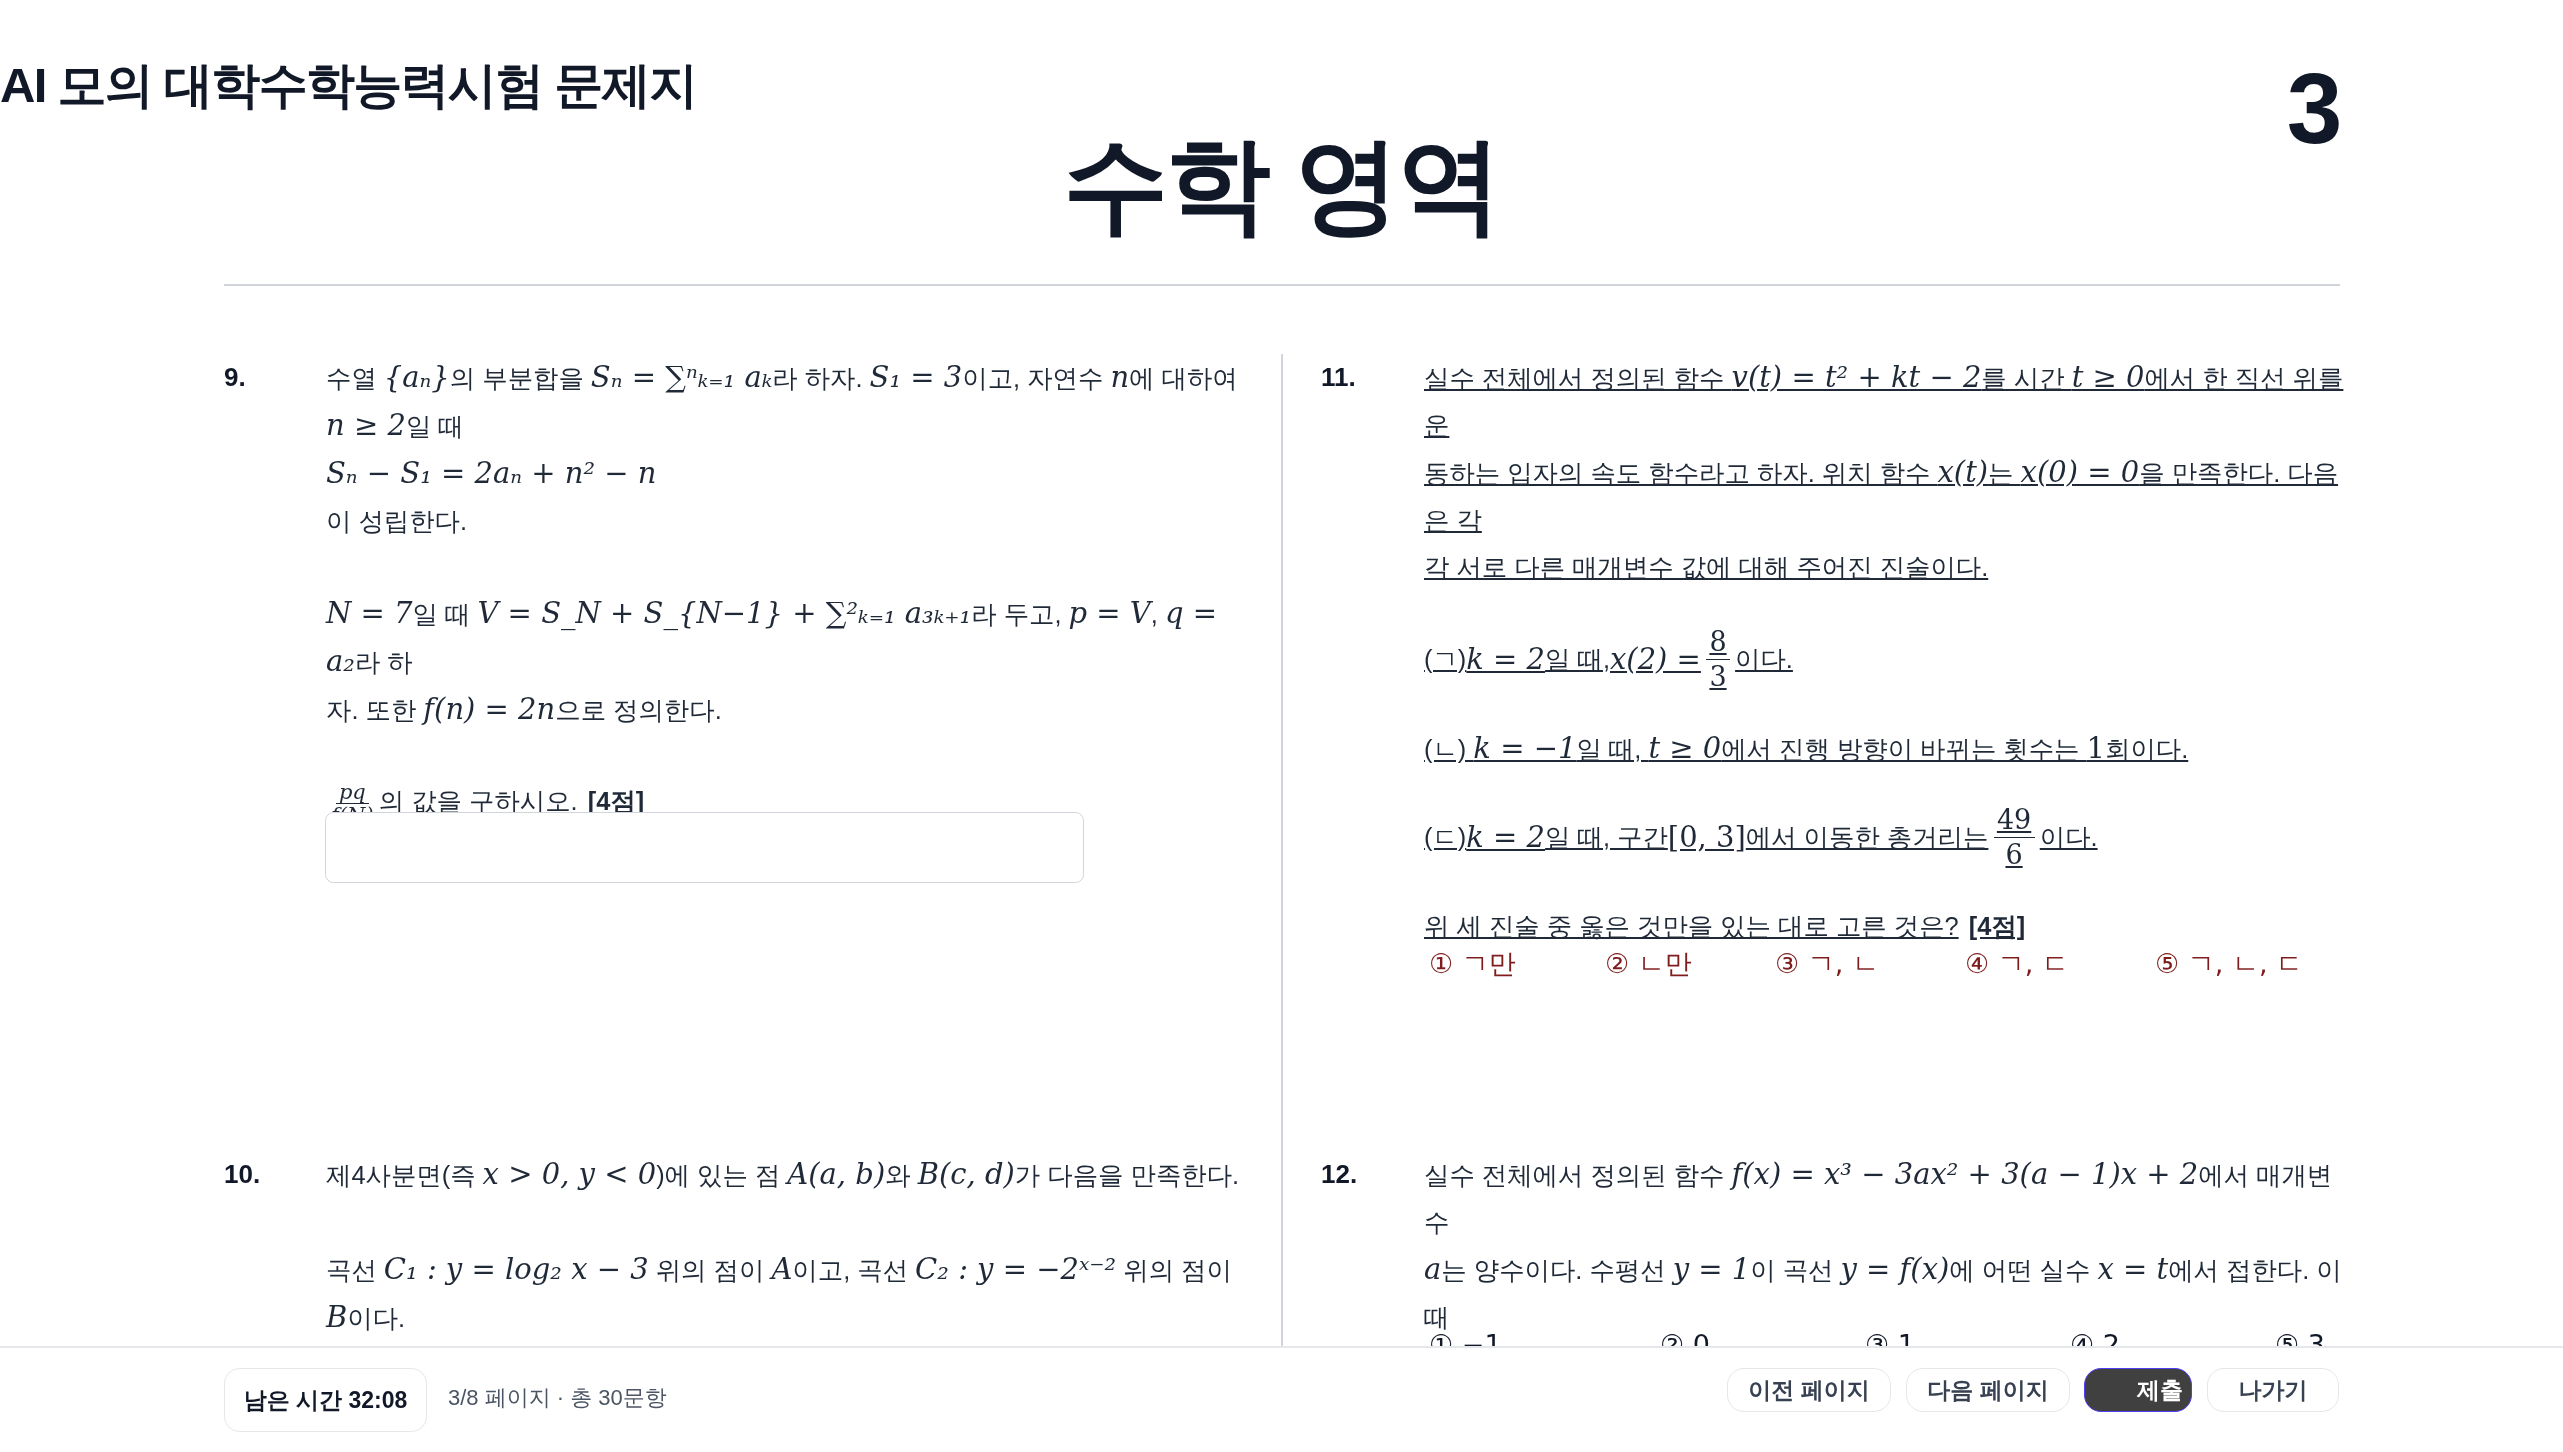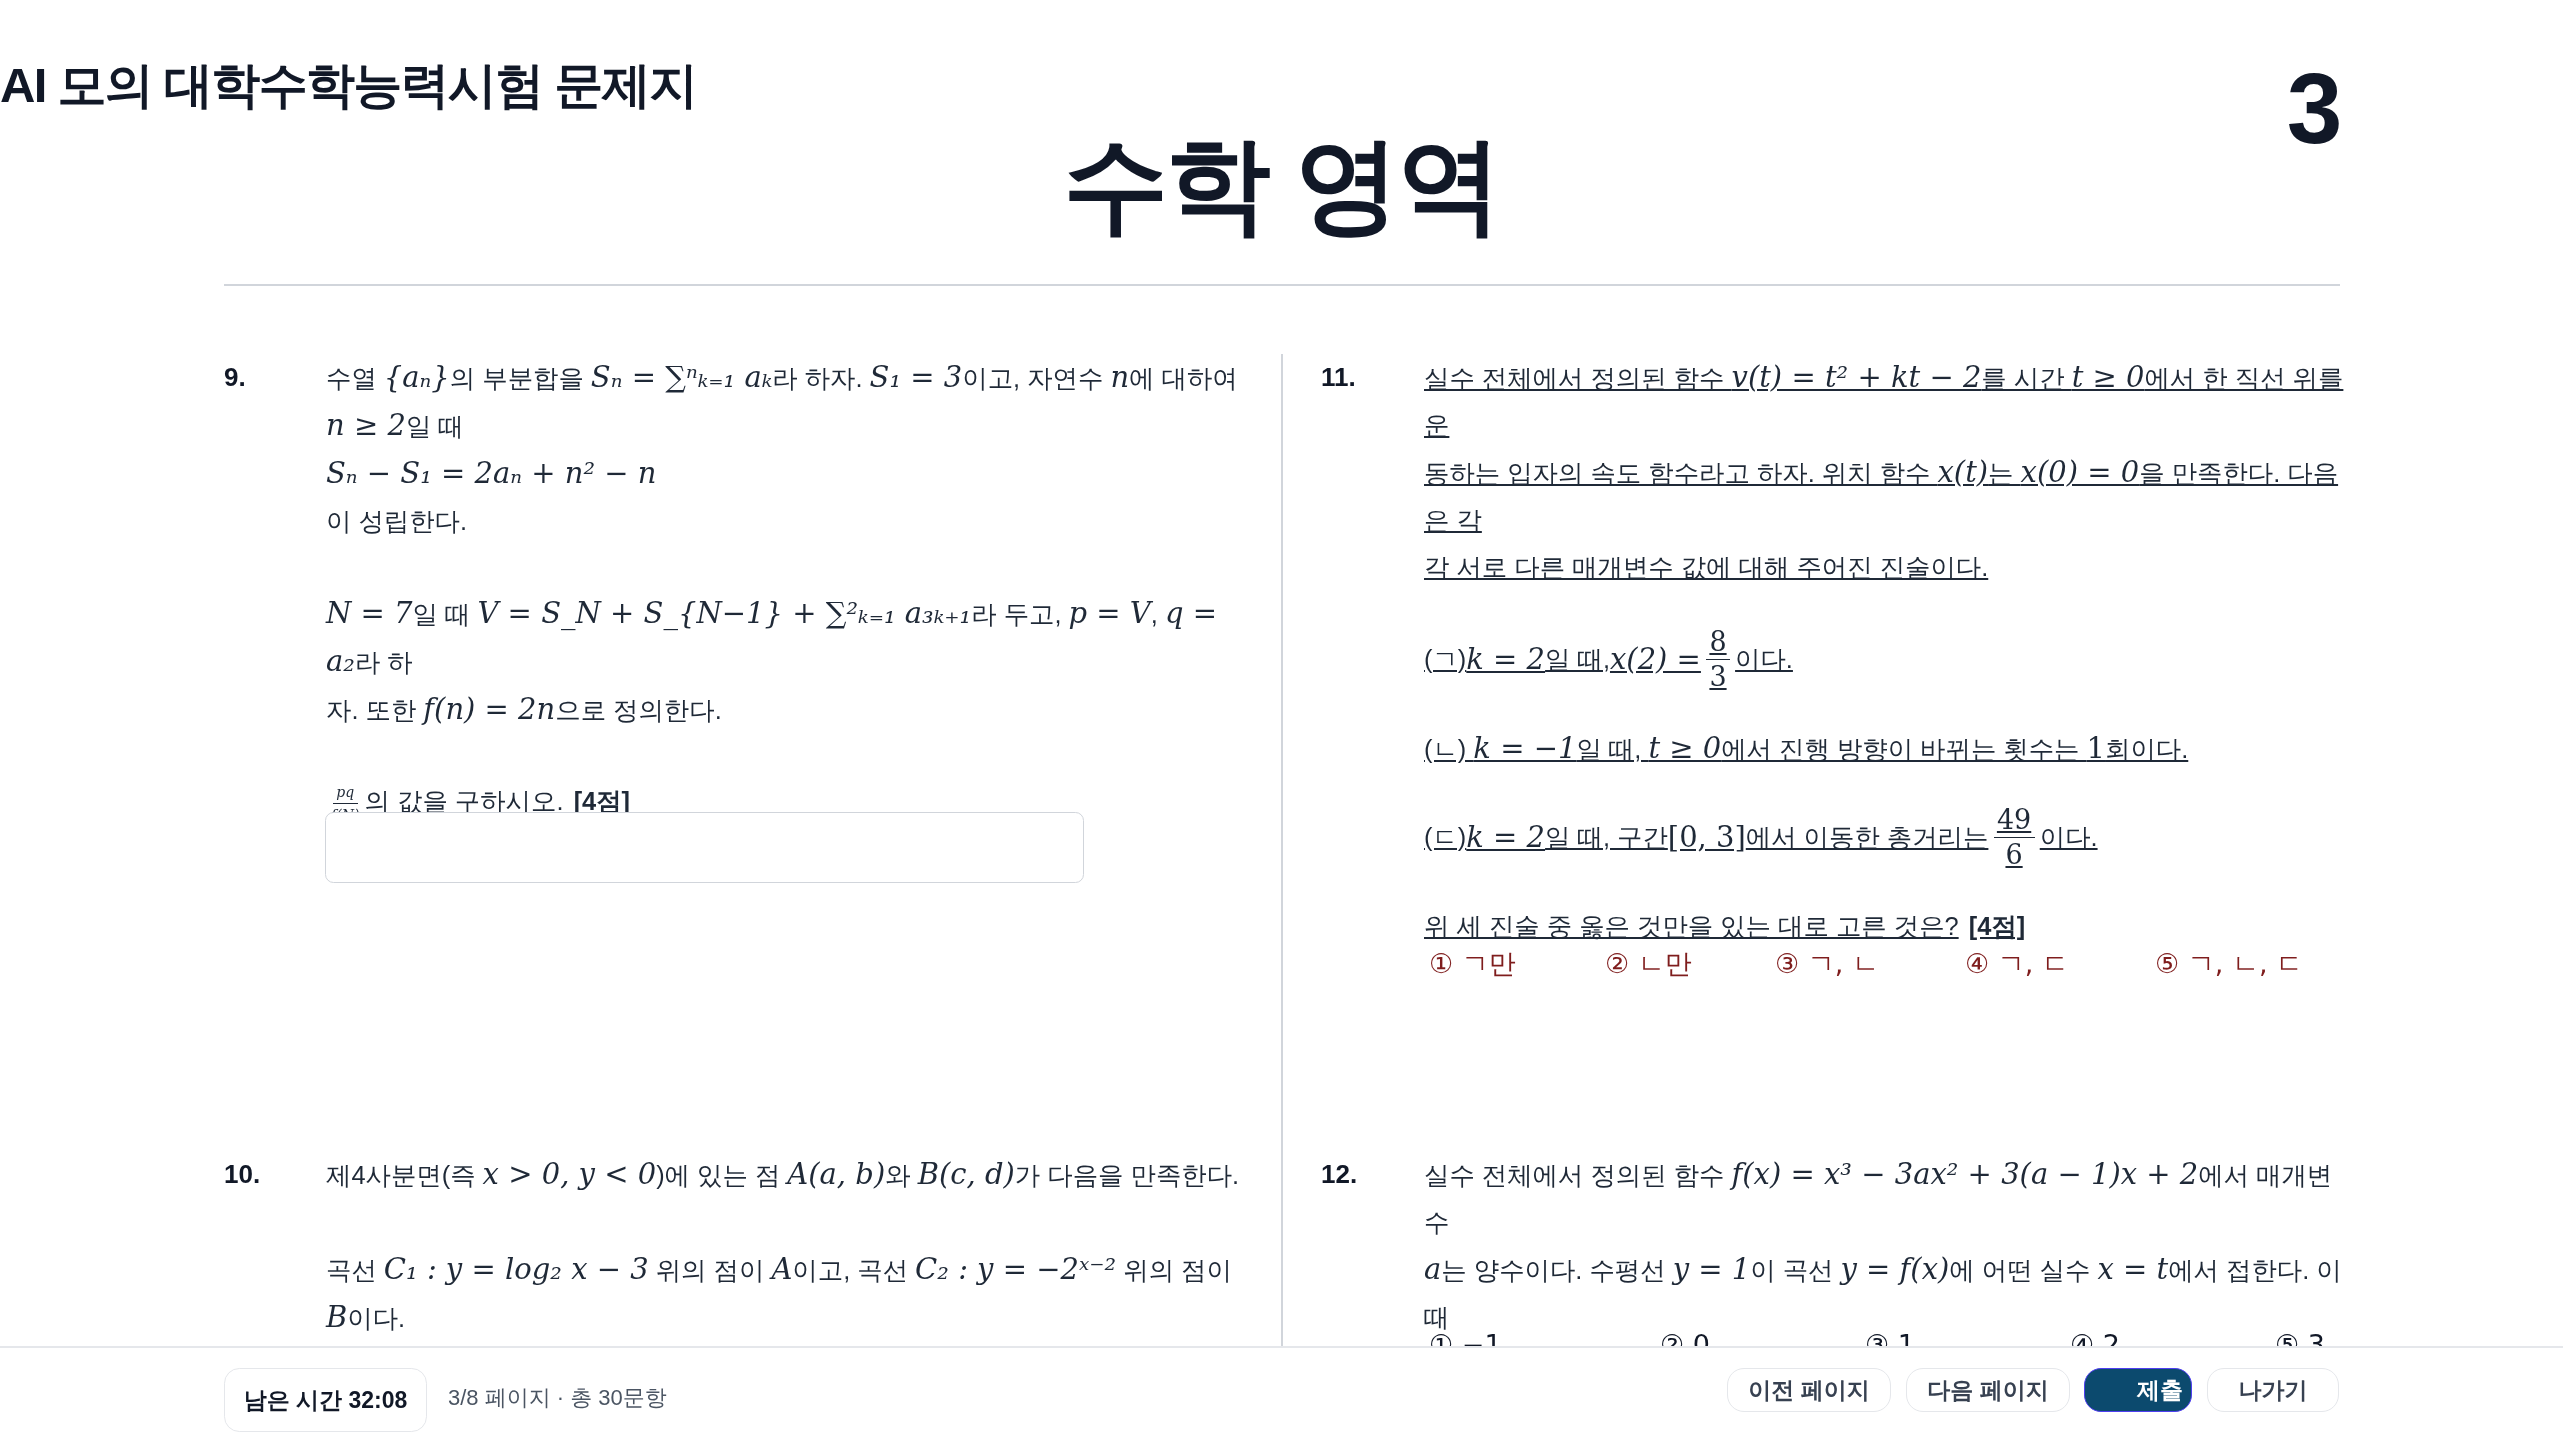--- a/index.html
+++ b/index.html
@@ -52,21 +52,21 @@
   .math-up { font-family: "DejaVu Serif", "Liberation Serif", serif; font-style: normal; font-size: 29px; }
   .para-gap { height: 47px; }
   .points { font-weight: 700; margin-left: 10.2px; }
 
   .frac {
     display: inline-flex; flex-direction: column; align-items: center;
     vertical-align: middle; margin: 0 5.1px;
     font-family: "DejaVu Serif", "Liberation Serif", serif; font-size: 27px; line-height: 34px;
   }
   .frac .num { border-bottom: 1.7px solid #1f2937; padding: 0 3.4px; }
-  .frac.small { font-size: 14px; line-height: 22px; font-style: italic; }
+  .frac.small { font-size: 21px; line-height: 22px; font-style: italic; }
 
   .answer-box {
     position: absolute; left: 325px; top: 812px; width: 759px; height: 71px;
     border: 1.7px solid #d1d5db; border-radius: 8.5px; background: #fff;
   }
   .choice { position: absolute; white-space: nowrap; }
 
   
   .footer {
     position: absolute; left: 0; top: 1346px; width: 2563px; height: 107px;
@@ -81,21 +81,21 @@
   .page-info {
     position: absolute; left: 448px; top: 1383px; font-size: 22px; color: #4b5563;
   }
   .btn {
     position: absolute; top: 1368px; height: 44px;
     border: 1.7px solid #e5e7eb; border-radius: 17px; background: #fff;
     display: flex; align-items: center; justify-content: center;
     font-size: 23px; font-weight: 700; color: #374151;
     font-family: "Liberation Sans", "DejaVu Sans", sans-serif;
   }
-  .btn.primary { background: #0c4a6e; border-color: #4f3ff0; color: #ffffff; padding-left: 44px; }
+  .btn.primary { background: #404040; border-color: #4f3ff0; color: #ffffff; padding-left: 44px; }
 </style>
 </head>
 <body>
 
 <div class="page">
 
   <div class="hdr-title">AI 모의 대학수학능력시험 문제지</div>
   <div class="hdr-subject">수학 영역</div>
   <div class="hdr-pagenum">3</div>
   <div class="hdr-rule"></div>

